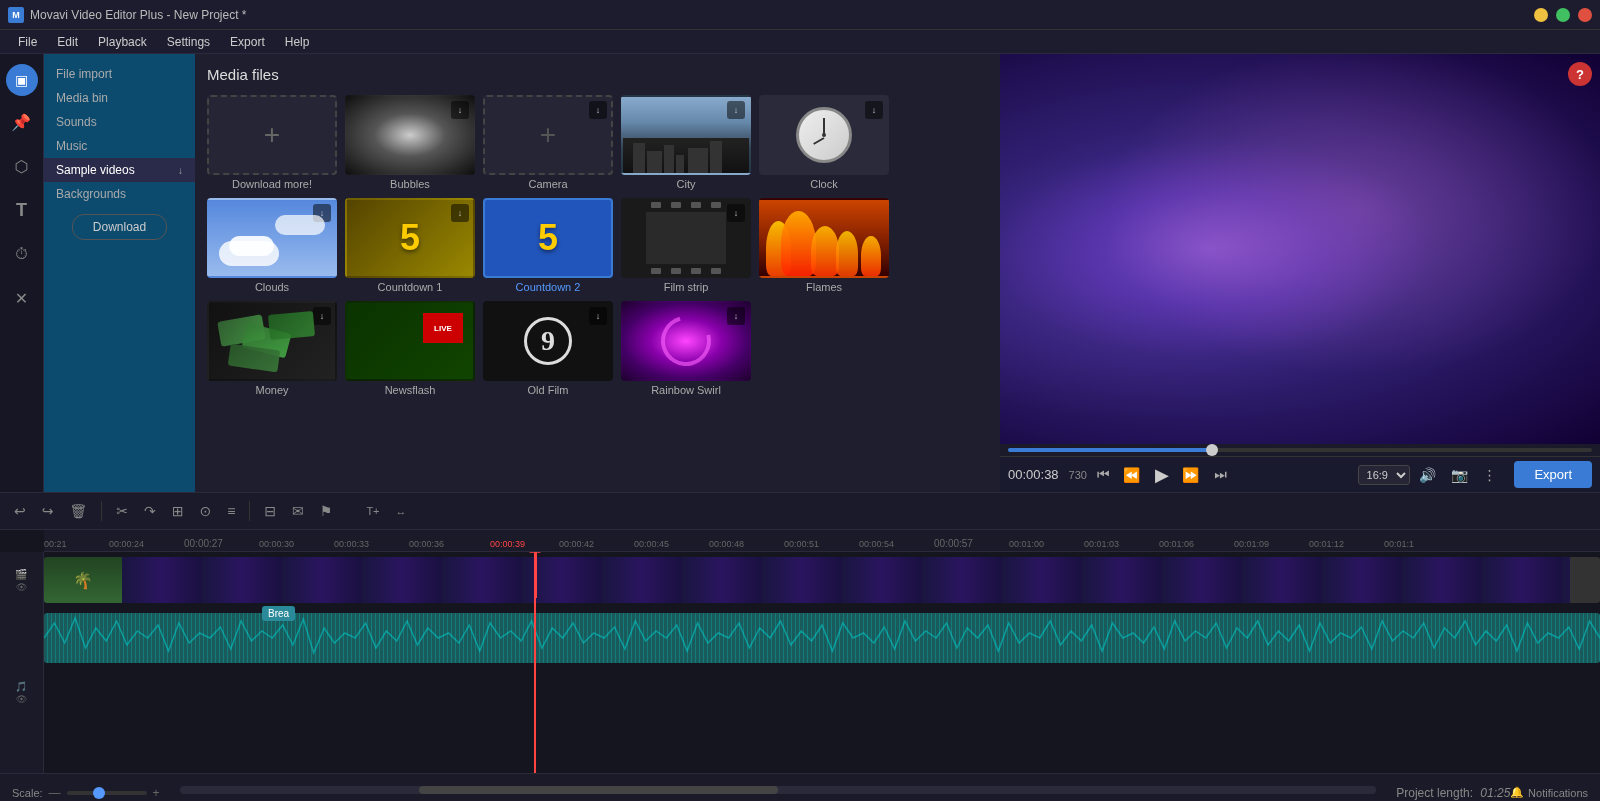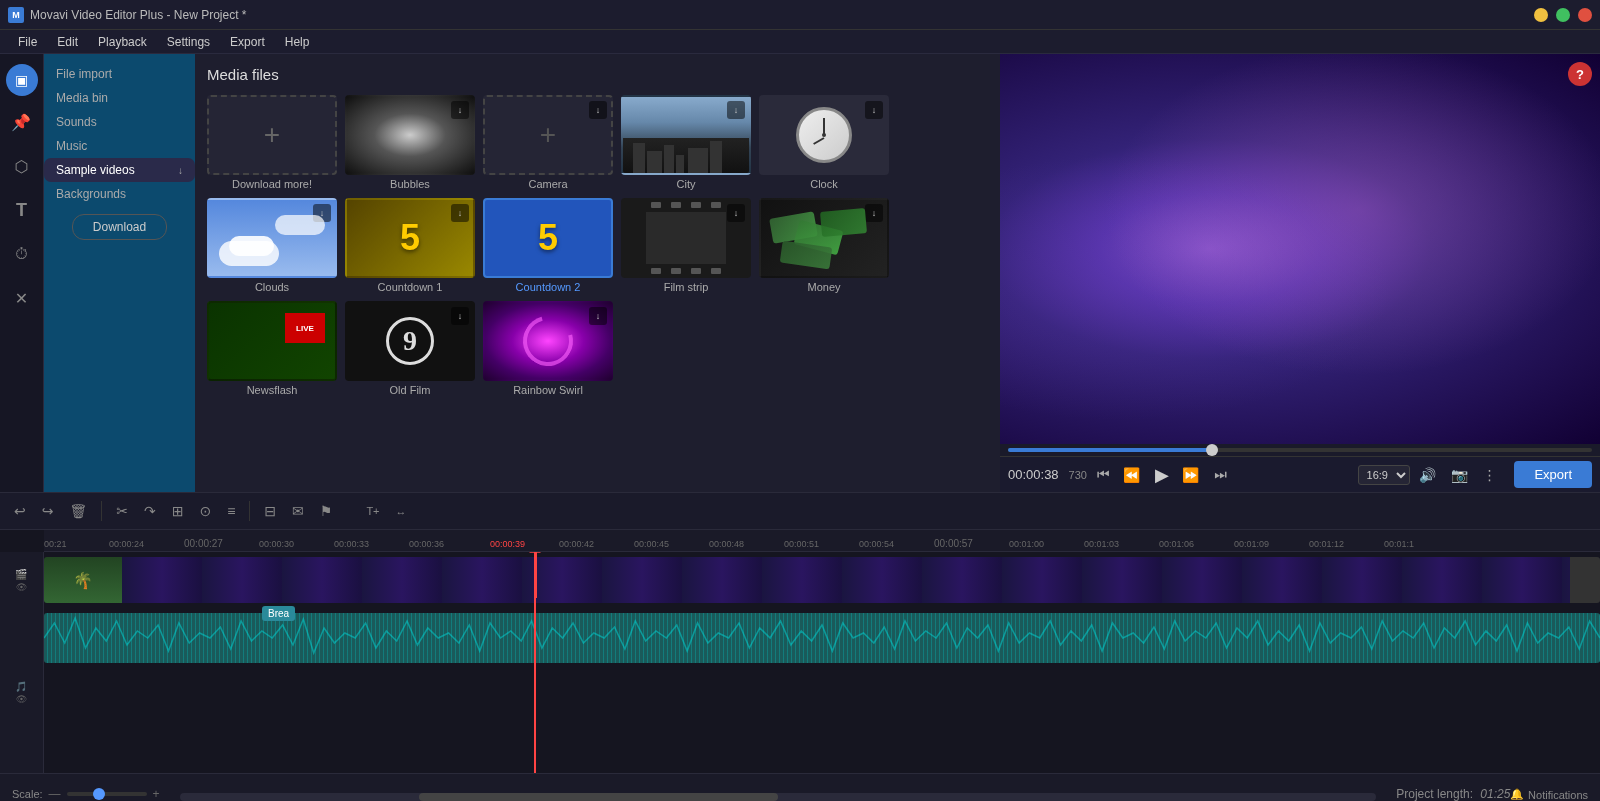--- a/index.html
+++ b/index.html
@@ -351,22 +351,22 @@
       height: 12px;
       background: #ff4444;
       clip-path: polygon(50% 0%, 0% 40%, 100% 40%);
     }
 
     
     #bottom-bar {
       height: 28px;
       background: #1a1a28;
       display: flex;
-      align-items: flex-end;
-      padding: 0 12px;
+      align-items: flex-start;
+      padding: 12px 12px;
       justify-content: space-between;
       border-top: 1px solid #2a2a3a;
     }
 
     #scale-control {
       display: flex;
       align-items: center;
       gap: 6px;
       color: #888;
       font-size: 11px;
@@ -538,21 +538,21 @@
         </div>
         <div class="sidebar-item">
           <span>Media bin</span>
         </div>
         <div class="sidebar-item">
           <span>Sounds</span>
         </div>
         <div class="sidebar-item">
           <span>Music</span>
         </div>
-        <div class="sidebar-item active" style="background:#2a2a4a;border-radius:7px;">
+        <div class="sidebar-item active" style="background:#2a2a4a;">
           <span style="color:white;">Sample videos</span>
           <span class="download-arrow" style="margin-left:auto;color:#aaa;">↓</span>
         </div>
         <div class="sidebar-item">
           <span>Backgrounds</span>
         </div>
 
         <button class="download-btn">Download</button>
       </div>
     </div>
@@ -655,20 +655,31 @@
                 <div class="film-hole"></div>
                   <div class="film-hole"></div>
                   <div class="film-hole"></div>
                   <div class="film-hole"></div>
               </div>
             </div>
           </div>
           <div class="media-label">Film strip</div>
         </div>
 
+        <div class="media-item">
+          <div class="media-thumb thumb-flames" style="background:linear-gradient(to top,#330000,#882200,#cc4400);">
+
+            <div style="position:absolute;bottom:0;left:5px;width:25px;height:55px;background:linear-gradient(to top,#ff4400,#ff8800,#ffcc00);border-radius:50% 50% 20% 20%;opacity:0.9;"></div>
+            <div style="position:absolute;bottom:0;left:20px;width:35px;height:65px;background:linear-gradient(to top,#ff2200,#ff6600,#ffaa00);border-radius:50% 50% 20% 20%;opacity:0.95;"></div>
+            <div style="position:absolute;bottom:0;left:50px;width:28px;height:50px;background:linear-gradient(to top,#ff3300,#ff7700,#ffbb00);border-radius:50% 50% 20% 20%;opacity:0.9;"></div>
+            <div style="position:absolute;bottom:0;left:75px;width:22px;height:45px;background:linear-gradient(to top,#ff4400,#ff8800,#ffcc00);border-radius:50% 50% 20% 20%;opacity:0.85;"></div>
+            <div style="position:absolute;bottom:0;left:100px;width:20px;height:40px;background:linear-gradient(to top,#ff3300,#ff7700,#ffbb00);border-radius:50% 50% 20% 20%;opacity:0.9;"></div>
+          </div>
+          <div class="media-label">Flames</div>
+        </div>
 
         <div class="media-item">
           <div class="media-thumb thumb-money" style="background:linear-gradient(135deg,#111,#222);">
             <div class="download-icon">↓</div>
 
             <div style="position:absolute;top:15px;left:10px;width:45px;height:25px;background:linear-gradient(135deg,#336633,#449944);border-radius:3px;transform:rotate(-10deg);opacity:0.9;"></div>
             <div style="position:absolute;top:25px;left:35px;width:45px;height:25px;background:linear-gradient(135deg,#337733,#44aa44);border-radius:3px;transform:rotate(15deg);opacity:0.9;"></div>
             <div style="position:absolute;top:10px;left:60px;width:45px;height:25px;background:linear-gradient(135deg,#226622,#338833);border-radius:3px;transform:rotate(-5deg);opacity:0.85;"></div>
             <div style="position:absolute;bottom:10px;left:20px;width:50px;height:22px;background:linear-gradient(135deg,#2a5a2a,#3a7a3a);border-radius:3px;transform:rotate(8deg);opacity:0.9;"></div>
           </div>

